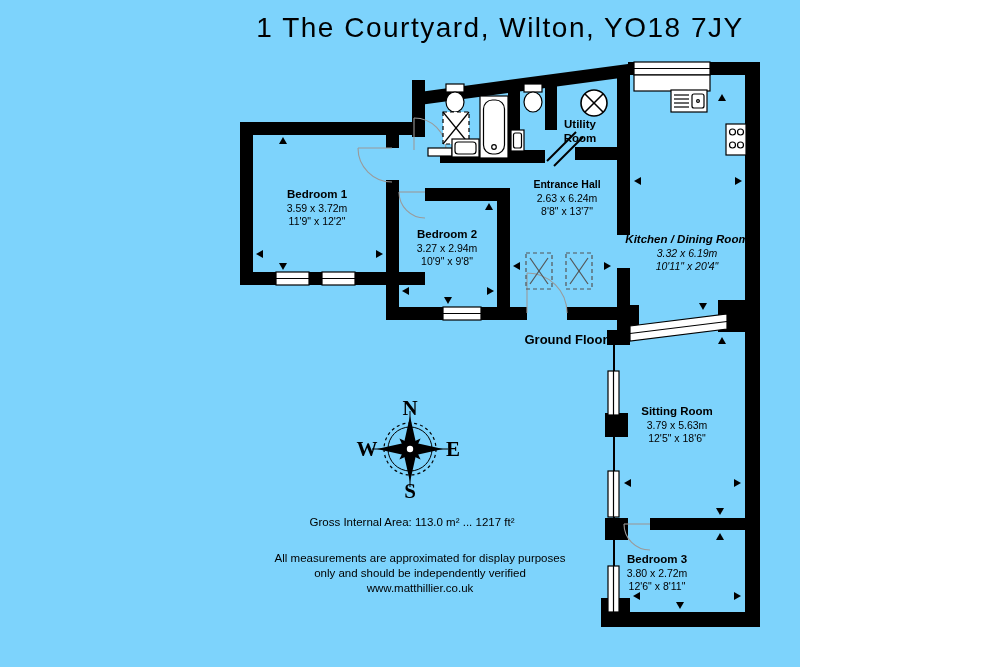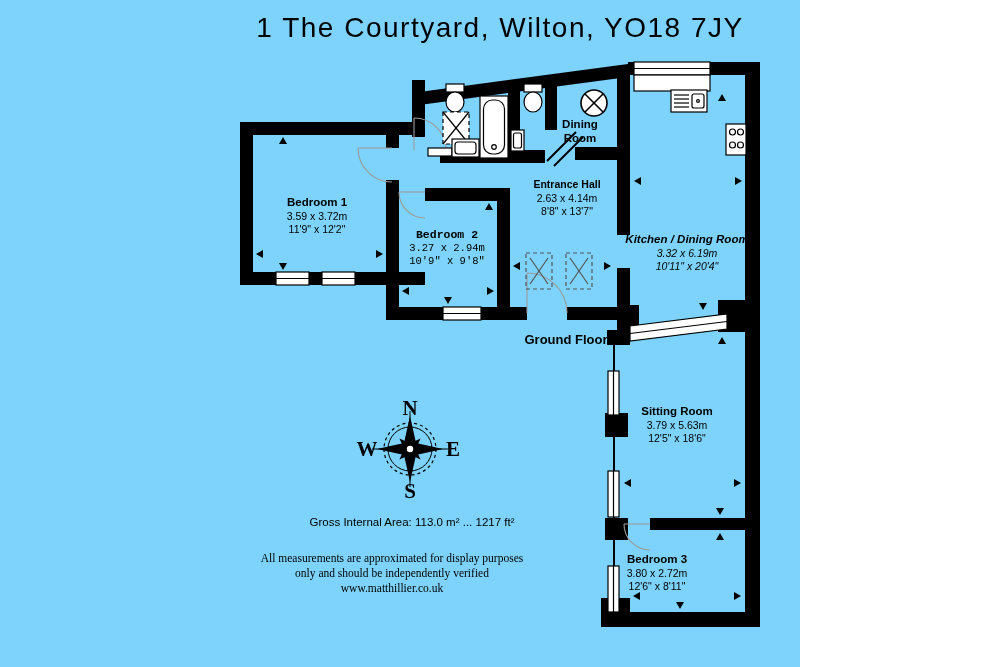--- a/index.html
+++ b/index.html
@@ -207,40 +207,40 @@
       <polygon points="624,483 631,479 631,487"></polygon>
       <polygon points="741,483 734,479 734,487"></polygon>
       <polygon points="720,515 716,508 724,508"></polygon>
       <polygon points="720,533 716,540 724,540"></polygon>
       <polygon points="633,596 640,592 640,600"></polygon>
       <polygon points="741,596 734,592 734,600"></polygon>
       <polygon points="680,609 676,602 684,602"></polygon>
     </g>
   </svg>
 
-  <div class="room-label" style="left:317px;top:196px;text-align:center;">
+  <div class="room-label" style="left:317px;top:188px;text-align:center;">
     <div class="rname">Bedroom 1</div>
     <div>3.59 x 3.72m</div>
     <div>11'9" x 12'2"</div>
   </div>
 
-  <div class="room-label" style="left:447px;top:228px;font-family:Liberation Mono, monospace;">
+  <div class="room-label" style="left:447px;top:228px;">
     <div class="rname">Bedroom 2</div>
     <div>3.27 x 2.94m</div>
     <div>10'9" x 9'8"</div>
   </div>
 
   <div class="room-label" style="left:567px;top:178px;text-align:center;">
     <div class="rname" style="font-size:10.5px">Entrance Hall</div>
-    <div>2.63 x 4.14m</div>
+    <div>2.63 x 6.24m</div>
     <div>8'8" x 13'7"</div>
   </div>
 
   <div class="room-label" style="left:580px;top:118px;">
-    <div class="rname">Dining</div>
+    <div class="rname">Utility</div>
     <div class="rname">Room</div>
   </div>
 
   <div class="room-label" style="left:687px;top:233px;font-style:italic;">
     <div class="rname">Kitchen / Dining Room</div>
     <div>3.32 x 6.19m</div>
     <div>10'11" x 20'4"</div>
   </div>
 
   <div class="room-label" style="left:677px;top:405px;">
@@ -268,19 +268,19 @@
       <circle r="3.2" fill="#fff"></circle>
       <text class="compass-letter" x="0" y="-34" text-anchor="middle">N</text>
       <text class="compass-letter" x="43" y="7" text-anchor="middle">E</text>
       <text class="compass-letter" x="0" y="49" text-anchor="middle">S</text>
       <text class="compass-letter" x="-43" y="7" text-anchor="middle">W</text>
     </g>
   </svg>
 
   <div class="area-line" style="left:412px;top:516px;">Gross Internal Area: 113.0 m² ... 1217 ft²</div>
 
-  <div class="disclaimer" style="left:392px;top:551px;font-family:Liberation Serif, serif;">
+  <div class="disclaimer" style="left:420px;top:551px;">
     <div>All measurements are approximated for display purposes</div>
     <div>only and should be independently verified</div>
     <div>www.matthillier.co.uk</div>
   </div>
 
 </div>
 
 </body></html>

